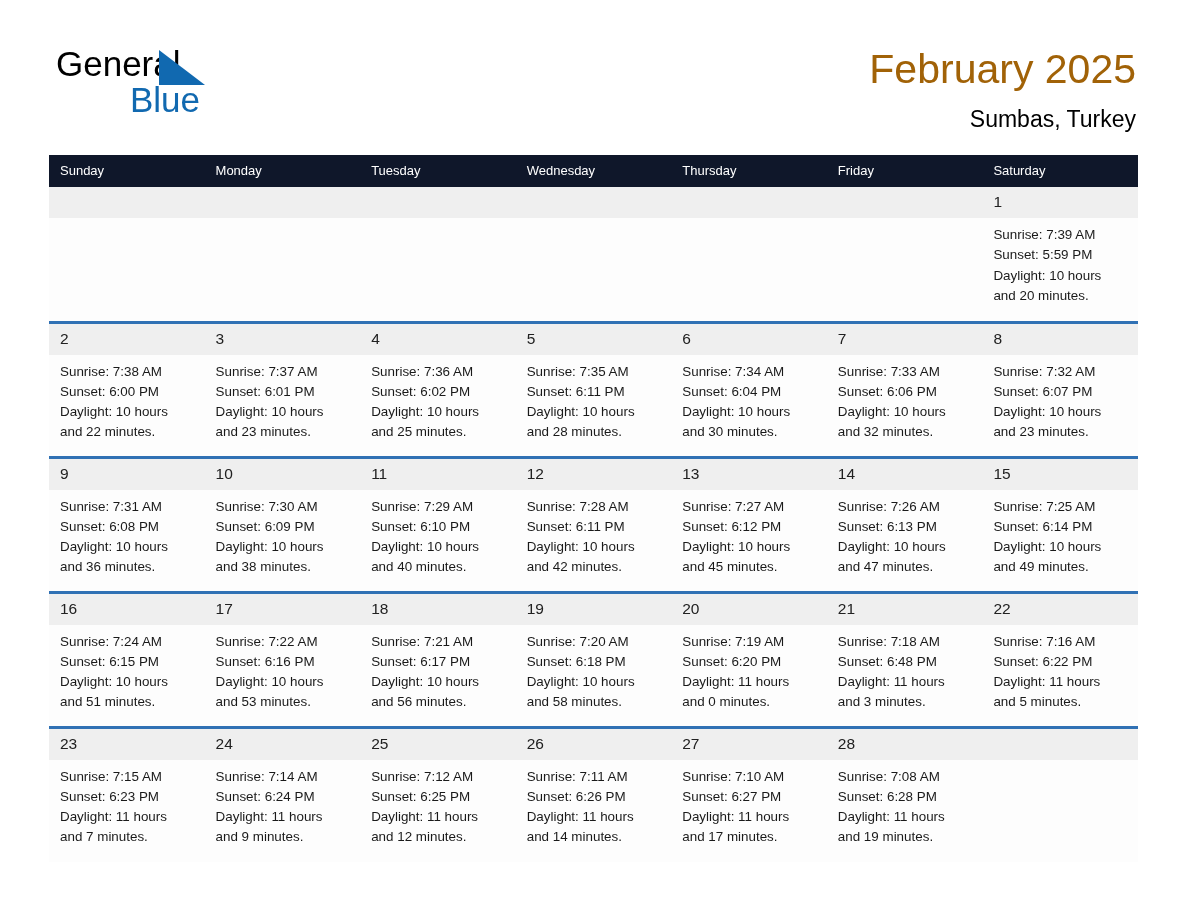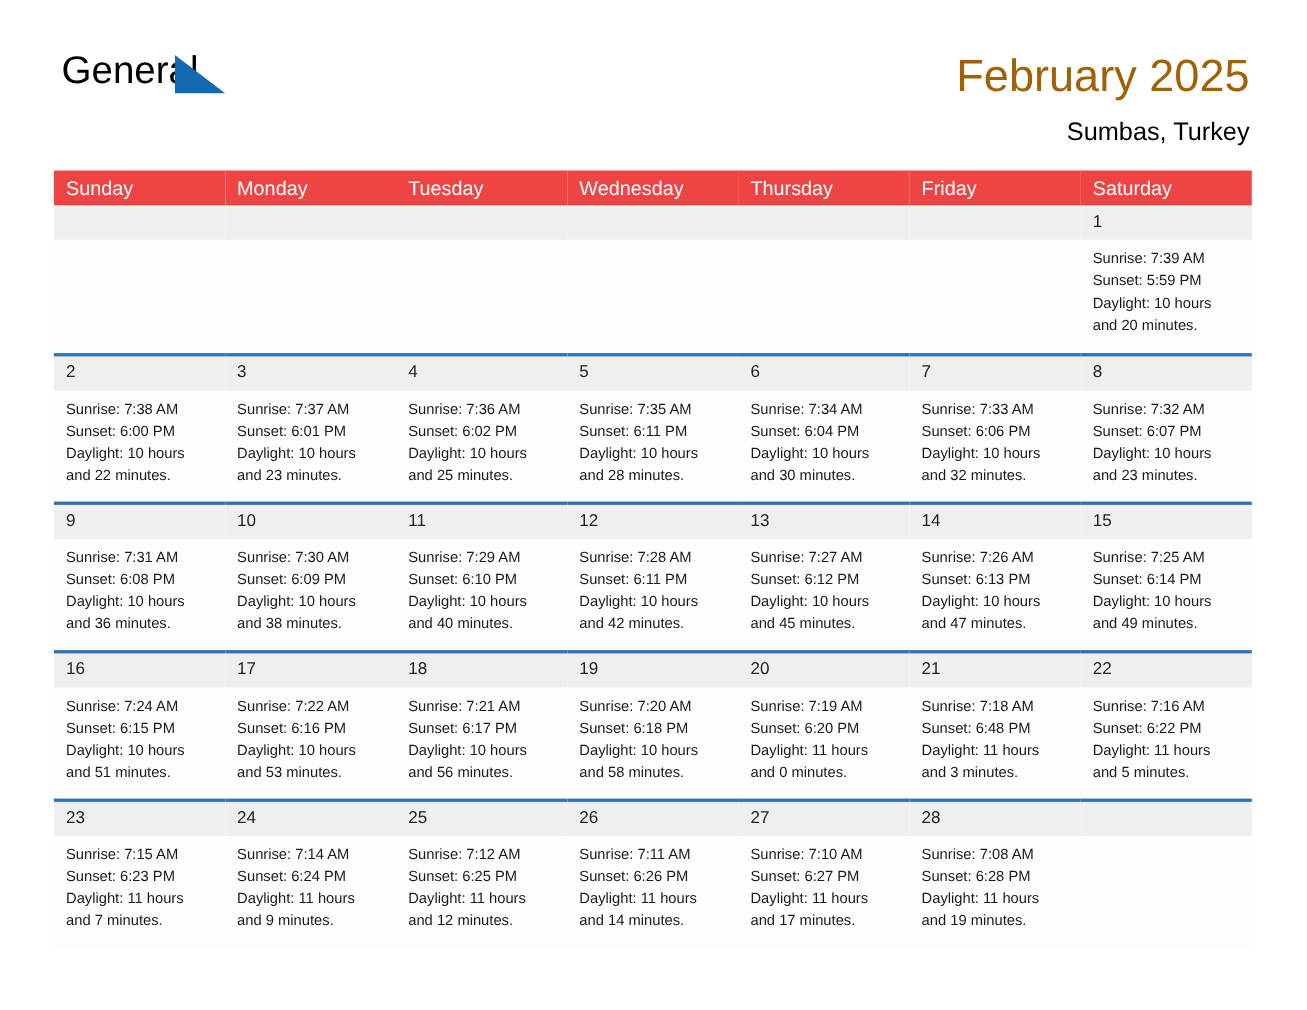--- a/index.html
+++ b/index.html
@@ -81,23 +81,23 @@
   
   .cal-wrap {
     margin: 0 50px 0 49px;
   }
   table.cal {
     width: 1089px;
     border-collapse: collapse;
     table-layout: fixed;
   }
   table.cal th {
-    background: #ef4444;
+    background: #0f172a;
     color: #ffffff;
-    font-size: 18px;
+    font-size: 13px;
     font-weight: 400;
     text-align: left;
     padding: 8px 0 8px 11px;
     height: 31px;
     line-height: 16px;
   }
   table.cal td {
     vertical-align: top;
     padding: 0;
     border-top: 3px solid #3071b4;
@@ -129,20 +129,21 @@
 
 <div class="page">
 
   <div class="topbar">
 
     <div class="logo">
       <span class="logo-general">General</span>
       <svg class="logo-tri" viewBox="0 0 46 35">
         <polygon points="0,0 46,35 0,35" fill="#1169b0"></polygon>
       </svg>
+      <span class="logo-blue">Blue</span>
     </div>
 
     <div class="titleblock">
       <div class="cal-title">February 2025</div>
       <div class="cal-sub">Sumbas, Turkey</div>
     </div>
 
   </div>
 
   <div class="cal-wrap">

